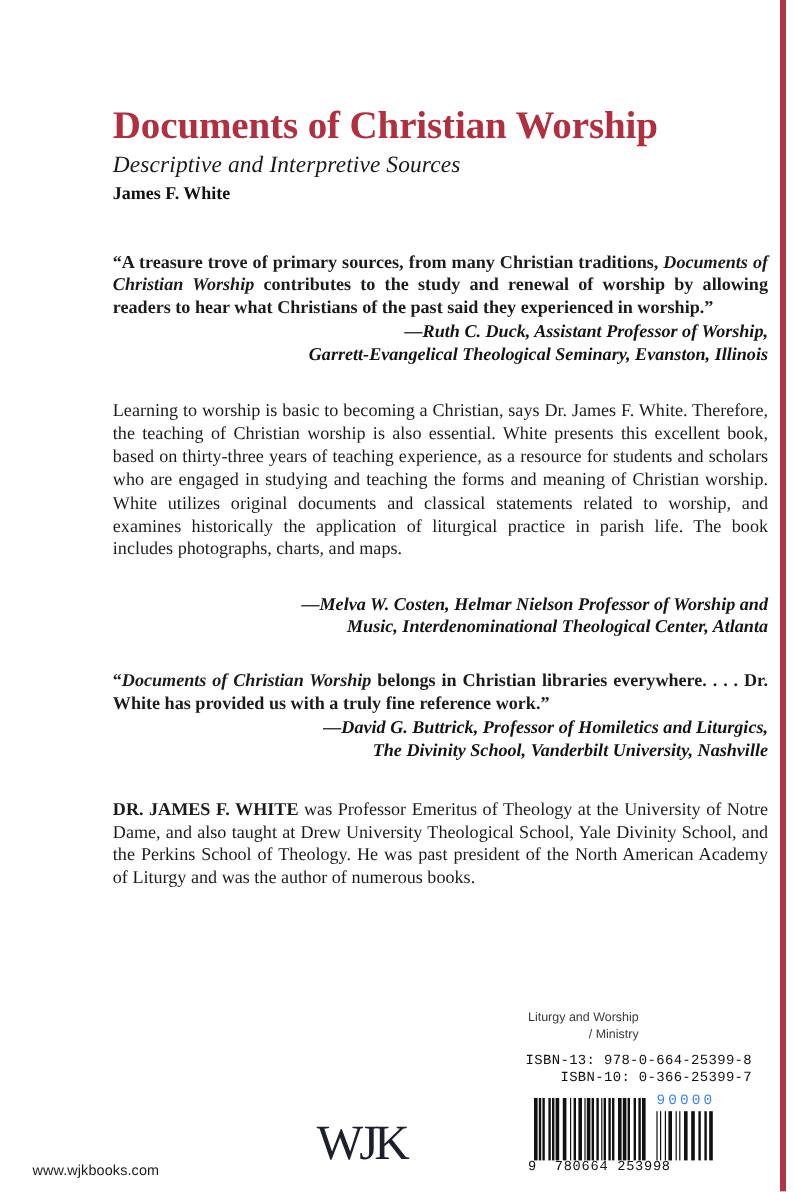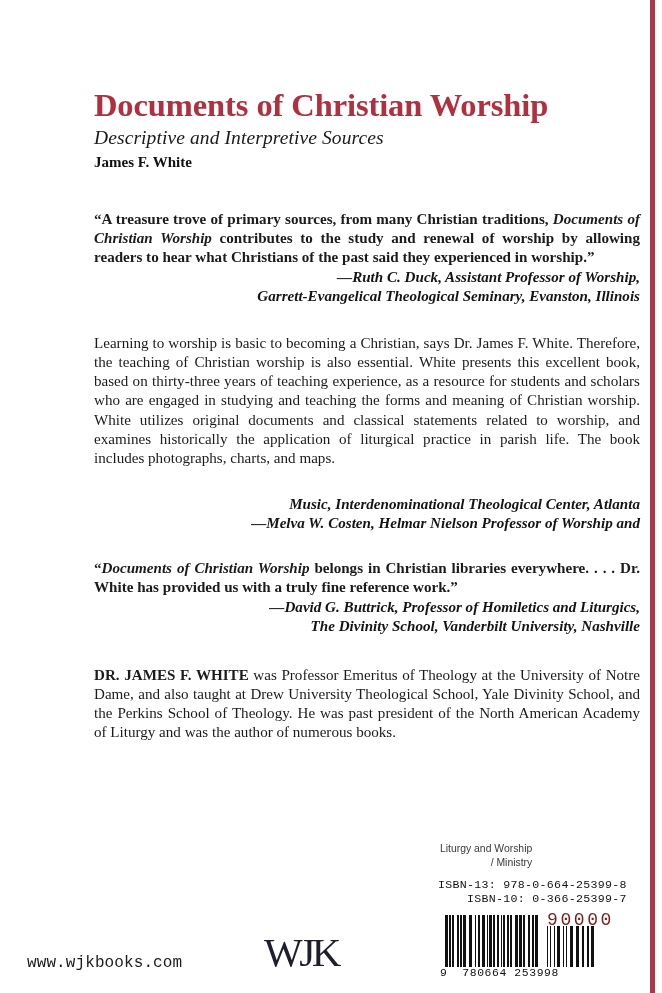--- a/index.html
+++ b/index.html
@@ -159,42 +159,42 @@
   }
   .bar {
     background: #111111;
     height: 100%;
   }
   .addon-digits {
     position: absolute;
     left: 107px;
     top: 6px;
     font-family: "Liberation Mono", monospace;
-    font-size: 18px;
+    font-size: 12px;
     letter-spacing: 2.6px;
-    color: #7f1d1d;
+    color: #3b82f6;
   }
   .bc-digits {
     position: absolute;
     left: 0px;
     top: 63px;
     font-family: "Liberation Mono", monospace;
     font-size: 11.4px;
     letter-spacing: 0.6px;
     color: #111111;
     white-space: pre;
   }
 
   
   .website {
     position: absolute;
     left: 27px;
-    top: 126px;
-    font-family: Liberation Mono, monospace;
-    font-size: 16px;
+    top: 140px;
+    font-family: Liberation Sans, sans-serif;
+    font-size: 12px;
     color: #1b1b1b;
     letter-spacing: 0.1px;
   }
   .wjk-logo {
     position: absolute;
     left: 264px;
     top: 104px;
     font-family: "Liberation Serif", serif;
     font-size: 41px;
     line-height: 1;
@@ -219,22 +219,22 @@
   <p class="block q"><span>“A treasure trove of primary sources, from many Christian traditions, </span><span class="it">Documents of Christian Worship</span><span> contributes to the study and renewal of worship by allowing readers to hear what Christians of the past said they experienced in worship.”</span></p>
   <p class="attrib">—Ruth C. Duck, Assistant Professor of Worship,</p>
   <p class="attrib">Garrett-Evangelical Theological Seminary, Evanston, Illinois</p>
 
   <div class="gap-2"></div>
 
   <p class="block desc">Learning to worship is basic to becoming a Christian, says Dr. James F. White. Therefore, the teaching of Christian worship is also essential. White presents this excellent book, based on thirty-three years of teaching experience, as a resource for students and scholars who are engaged in studying and teaching the forms and meaning of Christian worship. White utilizes original documents and classical statements related to worship, and examines historically the application of liturgical practice in parish life. The book includes photographs, charts, and maps.</p>
 
   <div class="gap-3"></div>
 
+  <p class="attrib">—Melva W. Costen, Helmar Nielson Professor of Worship and</p>
   <p class="attrib">Music, Interdenominational Theological Center, Atlanta</p>
-  <p class="attrib">—Melva W. Costen, Helmar Nielson Professor of Worship and</p>
 
   <div class="gap-4"></div>
 
   <p class="block q"><span>“</span><span class="it">Documents of Christian Worship</span><span> belongs in Christian libraries everywhere. . . . Dr. White has provided us with a truly fine reference work.”</span></p>
   <p class="attrib">—David G. Buttrick, Professor of Homiletics and Liturgics,</p>
   <p class="attrib">The Divinity School, Vanderbilt University, Nashville</p>
 
   <div class="gap-5"></div>
 
   <p class="block desc"><span class="bd">DR. JAMES F. WHITE</span><span> was Professor Emeritus of Theology at the University of Notre Dame, and also taught at Drew University Theological School, Yale Divinity School, and the Perkins School of Theology. He was past president of the North American Academy of Liturgy and was the author of numerous books.</span></p>

